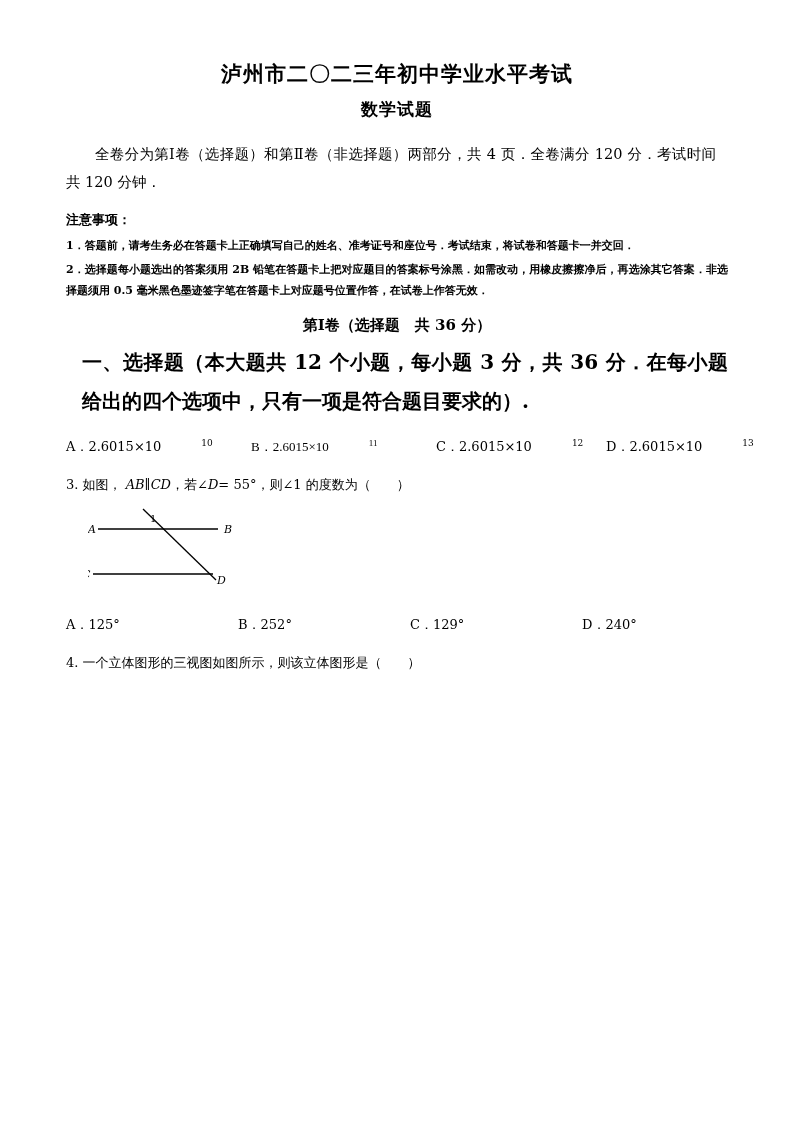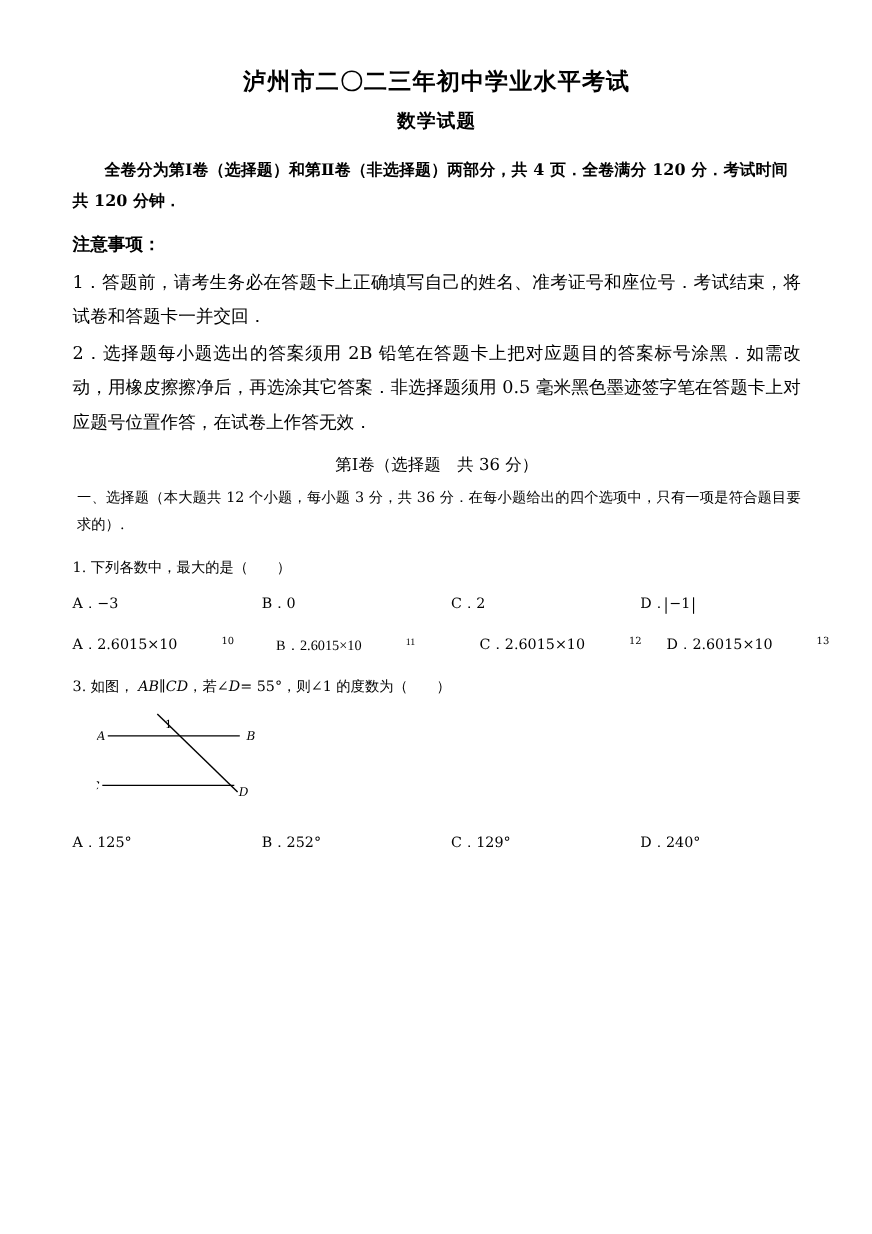--- a/index.html
+++ b/index.html
@@ -38,50 +38,50 @@
   }
   .title-sub {
     text-align: center;
     font-size: 17px;
     font-weight: bold;
     margin: 0 0 20px 0;
     letter-spacing: 1px;
   }
   .intro {
     font-size: 14.5px;
-    font-weight: bold;
+    font-weight: normal;
     line-height: 1.9;
     text-indent: 2em;
     margin: 0 12px 6px 0;
     text-align: justify;
   }
   .notice-head {
-    font-size: 16px;
+    font-size: 13px;
     font-weight: bold;
     margin: 12px 0 4px 0;
     line-height: 1.8;
   }
   .notice-item {
-    font-size: 16px;
-    font-weight: normal;
+    font-size: 11px;
+    font-weight: bold;
     line-height: 1.95;
     margin: 0 0 2px 0;
     text-align: justify;
   }
   .section-head {
     text-align: center;
     font-size: 15px;
-    font-weight: normal;
+    font-weight: bold;
     margin: 14px 0 8px 0;
   }
   .qtype-head {
-    font-size: 13px;
-    font-weight: normal;
+    font-size: 20px;
+    font-weight: bold;
     line-height: 1.95;
-    margin: 0 0 10px 4px;
+    margin: 0 0 10px 16px;
     text-align: justify;
   }
   .question {
     font-size: 13px;
     line-height: 1.8;
     margin: 14px 0 0 0;
   }
   .q-stem {
     margin-bottom: 4px;
   }
@@ -127,40 +127,20 @@
     <p class="intro">全卷分为第Ⅰ卷（选择题）和第Ⅱ卷（非选择题）两部分，共 4 页．全卷满分 120 分．考试时间共 120 分钟．</p>
 
     <p class="notice-head">注意事项：</p>
     <p class="notice-item">1．答题前，请考生务必在答题卡上正确填写自己的姓名、准考证号和座位号．考试结束，将试卷和答题卡一并交回．</p>
     <p class="notice-item">2．选择题每小题选出的答案须用 2B 铅笔在答题卡上把对应题目的答案标号涂黑．如需改动，用橡皮擦擦净后，再选涂其它答案．非选择题须用 0.5 毫米黑色墨迹签字笔在答题卡上对应题号位置作答，在试卷上作答无效．</p>
 
     <p class="section-head">第Ⅰ卷（选择题　共 36 分）</p>
 
     <p class="qtype-head">一、选择题（本大题共 12 个小题，每小题 3 分，共 36 分．在每小题给出的四个选项中，只有一项是符合题目要求的）.</p>
 
-    <div class="question">
-      <div class="q-stem">
-        <span>1.</span>
-        <span>下列各数中，最大的是（　　）</span>
-      </div>
-      <div class="options">
-        <div class="opt opt-a">
-          <span>A．</span><span>−3</span>
-        </div>
-        <div class="opt opt-b">
-          <span>B．</span><span>0</span>
-        </div>
-        <div class="opt opt-c">
-          <span>C．</span><span>2</span>
-        </div>
-        <div class="opt opt-d">
-          <span>D．</span><span class="abs-bar">−1</span>
-        </div>
-      </div>
-    </div>
 
     <div class="question">
       <div class="options">
         <div class="opt opt2-a">
           <span>A．</span><span>2.6015×10</span><sup>10</sup>
         </div>
         <div class="opt opt2-b">
           <span>B．</span><span>2.6015×10</span><sup>11</sup>
         </div>
         <div class="opt opt2-c">
@@ -201,15 +181,21 @@
         </div>
         <div class="opt opt-c">
           <span>C．</span><span>129°</span>
         </div>
         <div class="opt opt-d">
           <span>D．</span><span>240°</span>
         </div>
       </div>
     </div>
 
+    <div class="question">
+      <div class="q-stem">
+        <span>4.</span>
+        <span>一个立体图形的三视图如图所示，则该立体图形是（　　）</span>
+      </div>
+    </div>
 
   </div>
 </div>
 
 </body></html>

